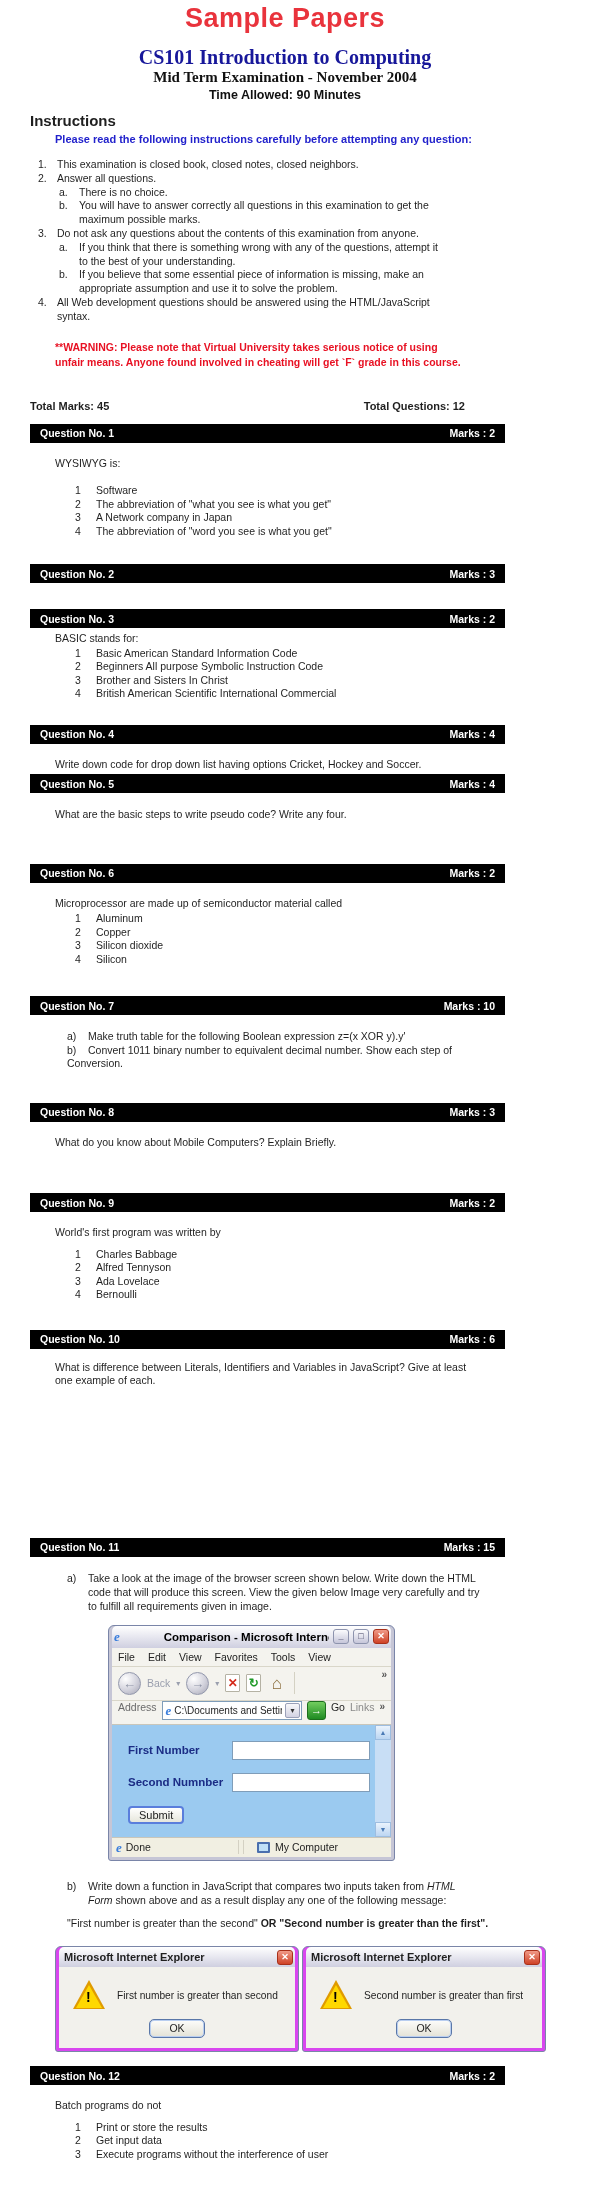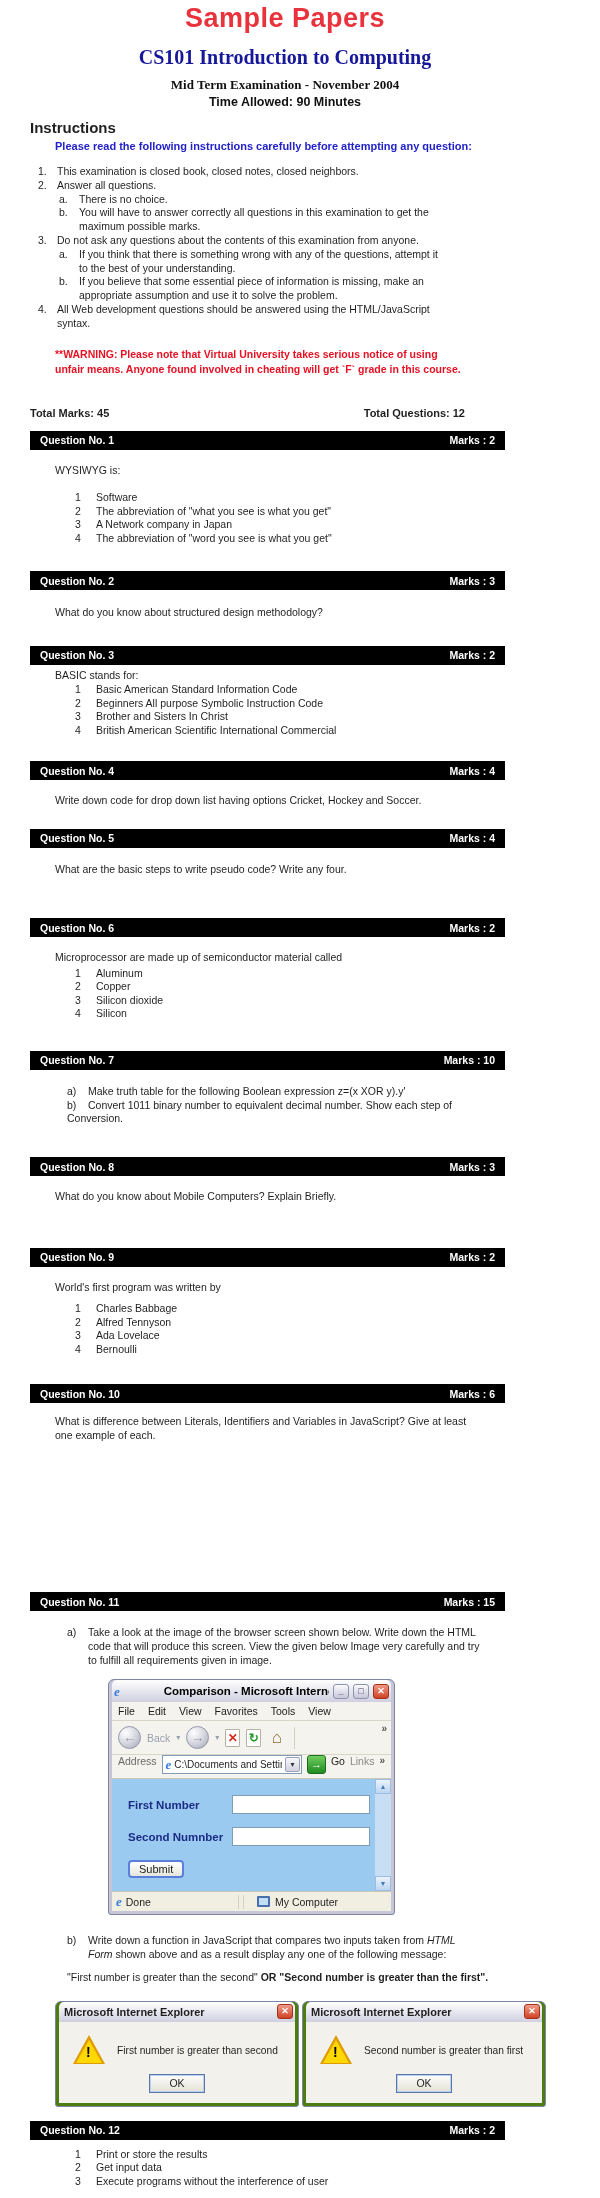--- a/index.html
+++ b/index.html
@@ -6,21 +6,21 @@
   body {
     width:600px; height:2198px; overflow:hidden; background:#ffffff;
     font-family:"Liberation Sans", sans-serif; color:#1f1f1f;
   }
   .content { margin:0 95px 0 30px; width:475px; }
 
   
   .hdr { padding-top:3px; text-align:center; padding-right:30px; }
   .t-sample { font-size:27px; line-height:30px; font-weight:bold; color:#e9333c; letter-spacing:.5px; }
   .t-course { margin-top:12px; font-family:"Liberation Serif", serif; font-weight:bold; font-size:20px; line-height:24px; color:#17179a; }
-  .t-exam  { margin-top:7px; font-family:"Liberation Serif", serif; font-weight:bold; font-size:13px; line-height:17px; color:#111; }
+  .t-exam  { margin-top:0; font-family:"Liberation Serif", serif; font-weight:bold; font-size:15px; line-height:17px; color:#111; }
   .t-time  { margin-top:2px; font-weight:bold; font-size:12.5px; line-height:15px; color:#111; }
 
   
   .ins-h { margin:10px 0 0 30px; font-size:15px; line-height:16px; font-weight:bold; }
   .ins-intro { margin:3px 0 0 55px; font-size:11px; line-height:14px; font-weight:bold; color:#2222cc; }
   .ins-list { margin-top:12px; width:470px; }
   .ins-row { display:flex; padding-left:38px; font-size:10.5px; line-height:13.8px; }
   .ins-row .li-label { width:19px; flex:none; }
   .ins-row .li-text { max-width:380px; }
   .ins-row.ind1 { padding-left:59px; }
@@ -37,21 +37,21 @@
           border:1px solid #000; }
   .qlead { margin:14px 0 0 25px; font-size:10.5px; line-height:13.5px; }
   .opts { margin:14px 0 0 45px; }
   .opt-row { display:flex; font-size:10.5px; line-height:13.5px; }
   .opt-row .li-label { width:21px; flex:none; }
   .part-row { display:flex; padding-left:37px; font-size:10.5px; line-height:14px; }
   .part-row .li-label { width:21px; flex:none; }
   .part-row .li-text { max-width:392px; }
   .tail-line { margin-left:37px; font-size:10.5px; line-height:13.5px; }
 
-  .mt26{margin-top:26px}.mt24{margin-top:24px}.mt18{margin-top:21px}.mt42{margin-top:42px}
+  .mt26{margin-top:26px}.mt24{margin-top:24px}.mt18{margin-top:3px}.mt42{margin-top:42px}
   .mt30{margin-top:30px}.mt32{margin-top:32px}.mt44{margin-top:44px}.mt28{margin-top:28px}
   .mt150{margin-top:150px}.mt14{margin-top:14px}.mt12b{margin-top:12px}
   .q3 .qlead{margin-top:4px}.q3 .opts{margin-top:1px}
   .q6 .opts{margin-top:2px}
   .q9 .opts{margin-top:8px}
   .q12 .opts{margin-top:8px}
   .q10 .qlead{max-width:420px; margin-top:12px}
 
   .msg-line { margin:10px 0 0 37px; font-size:10.5px; line-height:13.5px; }
 
@@ -115,39 +115,39 @@
              font-size:7px; text-align:center; line-height:13px; color:#4a7ab5; }
   .statusbar { height:20px; display:flex; align-items:center; background:#f1efe2;
                border-top:1px solid #c9c6ba; font-size:10.5px; padding:0 4px; gap:4px; }
   .st-sep { width:1px; height:14px; background:#d4d1c3; }
   .st-done { display:flex; align-items:center; gap:4px; width:118px; }
   .st-zone { display:flex; align-items:center; gap:5px; margin-left:auto; width:130px; }
   .pc-ic { width:13px; height:11px; border:2px solid #4a6fae; background:#bfe0f7; border-radius:1px; }
 
   
   .dialogs { margin:16px 0 0 25px; display:flex; gap:3px; width:492px; }
-  .dlg { width:244px; background:#4d7c0f; border:1px solid #7a85a8; border-radius:6px 6px 3px 3px;
+  .dlg { width:244px; background:#d946ef; border:1px solid #7a85a8; border-radius:6px 6px 3px 3px;
          padding:0 3px 3px 3px; }
   .dlg-title { height:20px; display:flex; align-items:center; gap:4px; padding:0 2px 0 5px;
                background:linear-gradient(#ffffff,#cfcfe0); border-radius:5px 5px 0 0;
                font-size:11px; font-weight:bold; }
   .dlg-title span.t { flex:1; }
   .dlg-body { background:#f2f1ec; height:81px; position:relative; }
   .warn-ic { position:absolute; left:14px; top:13px; width:34px; height:30px; }
   .tri-outer { position:absolute; left:0; top:0; width:0; height:0;
                border-left:16px solid transparent; border-right:16px solid transparent;
                border-bottom:29px solid #e09b00; }
   .tri-inner { position:absolute; left:3px; top:5px; width:0; height:0;
                border-left:13px solid transparent; border-right:13px solid transparent;
                border-bottom:23px solid #ffd800; }
   .tri-bang { position:absolute; left:13px; top:9px; font-size:14px; font-weight:bold; color:#000; }
   .dlg-msg { position:absolute; left:58px; right:6px; top:22px; font-size:10.2px; line-height:13px; }
   .dlg-ok { position:absolute; left:50%; transform:translateX(-50%); bottom:10px;
             width:56px; height:19px; font-size:10.5px; text-align:center; line-height:17px;
-            background:linear-gradient(#fdfdfb,#e4e2d6); border:1px solid #5a77a8; border-radius:0;
+            background:linear-gradient(#fdfdfb,#e4e2d6); border:1px solid #5a77a8; border-radius:5px;
             box-shadow:0 0 0 1px #b9cef0 inset; }
   i.em { font-style:italic; } b.strong { font-weight:bold; }
 </style>
 </head>
 <body>
 
 <div class="hdr">
   <div class="t-sample">Sample Papers</div>
   <div class="t-course">CS101 Introduction to Computing</div>
   <div class="t-exam">Mid Term Examination - November 2004</div>
@@ -223,21 +223,20 @@
       <div class="opt-row">
         <span class="li-label">4</span>
         <span class="li-text">The abbreviation of "word you see is what you get"</span>
       </div>
     </div>
 
   <div class="qbar mt26">
     <span>Question No. 2</span>
     <span>Marks : 3</span>
   </div>
-  <div class="qlead" style="margin-top:16px">What do you know about structured design methodology?</div>
 
   <div class="q3">
     <div class="qbar mt26">
       <span>Question No. 3</span>
       <span>Marks : 2</span>
     </div>
     <div class="qlead">BASIC stands for:</div>
     <div class="opts">
         <div class="opt-row">
           <span class="li-label">1</span>
@@ -471,20 +470,21 @@
         <span class="dlg-ok">OK</span>
       </div>
     </div>
   </div>
 
   <div class="q12">
     <div class="qbar mt14">
       <span>Question No. 12</span>
       <span>Marks : 2</span>
     </div>
+    <div class="qlead">Batch programs do not</div>
     <div class="opts">
         <div class="opt-row">
           <span class="li-label">1</span>
           <span class="li-text">Print or store the results</span>
         </div>
         <div class="opt-row">
           <span class="li-label">2</span>
           <span class="li-text">Get input data</span>
         </div>
         <div class="opt-row">

